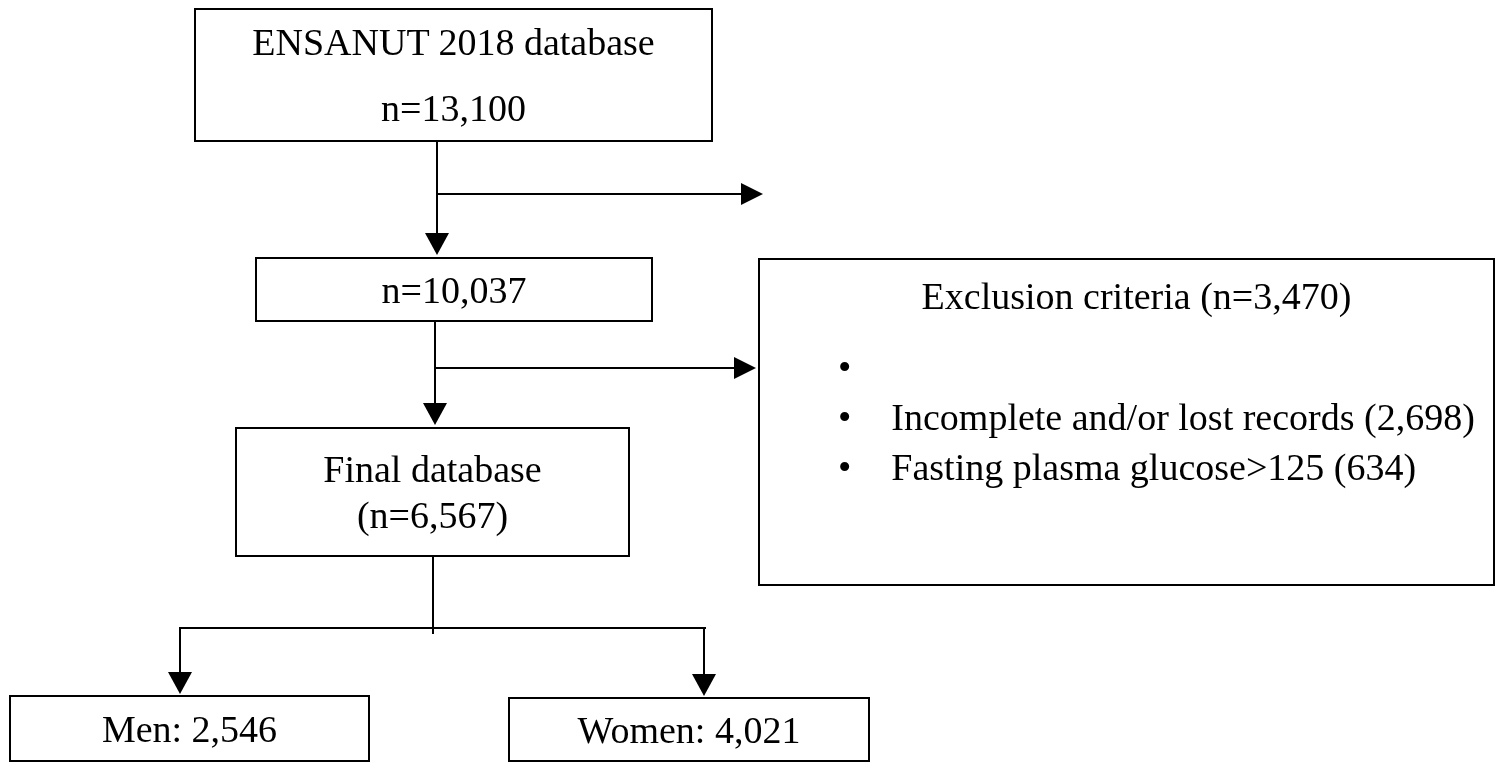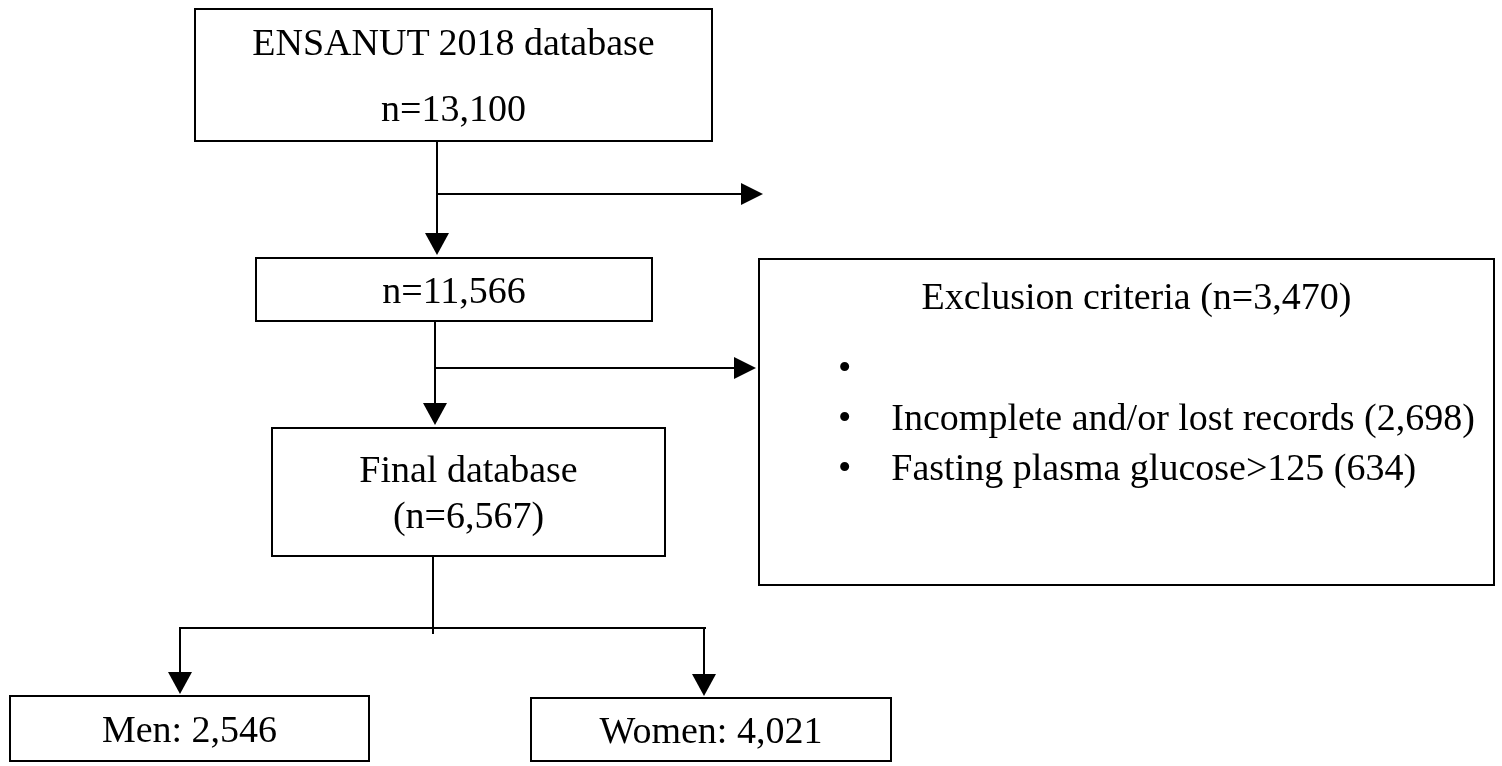--- a/index.html
+++ b/index.html
@@ -31,24 +31,24 @@
     flex-direction: column;
   }
   .box-source   { left: 194px; top: 8px;   width: 519px; height: 134px; gap: 24px; }
   .box-source .bline { line-height: 42px; }
   .box-age      { left: 765px; top: 143px; width: 505px; height: 105px; padding-bottom: 12px; }
   .box-n10037   { left: 255px; top: 257px; width: 398px; height: 65px; }
   .box-exclusion{
     left: 758px; top: 258px; width: 737px; height: 328px;
     display: block; text-align: center; padding-top: 14px;
   }
-  .box-final    { left: 235px; top: 427px; width: 395px; height: 130px; gap: 0; margin-left: 36px; }
+  .box-final    { left: 235px; top: 427px; width: 395px; height: 130px; gap: 0; }
   .box-final .bline { line-height: 46px; }
   .box-men      { left: 1px;   top: 695px; width: 361px; height: 67px; margin-left: 8px; }
-  .box-women    { left: 530px; top: 697px; width: 362px; height: 65px; font-family: Liberation Serif, serif; }
+  .box-women    { left: 508px; top: 697px; width: 362px; height: 65px; font-family: Liberation Serif, serif; }
 
   .excl-title { margin-left: 20px; line-height: 44px; }
   .excl-list  { margin-top: 24px; }
   .excl-row   { display: flex; padding-left: 78px; line-height: 50px; }
   .excl-marker{ margin-right: 40px; }
 
   .vline, .hline {
     position: absolute;
     background: #000000;
   }
@@ -107,21 +107,21 @@
   <div class="vline vdr"></div>
   <div class="arrow-down a-vdr"></div>
 
   <div class="box two-line box-source">
     <div class="bline">ENSANUT 2018 database</div>
     <div class="bline">n=13,100</div>
   </div>
 
 
   <div class="box box-n10037">
-    <div>n=11,566</div>
+    <div>n=10,037</div>
   </div>
 
   <div class="box box-exclusion">
     <div class="excl-title">Exclusion criteria (n=3,470)</div>
     <div class="excl-list">
       <div class="excl-row">
         <span class="excl-marker">•</span>
       </div>
       <div class="excl-row">
         <span class="excl-marker">•</span>

